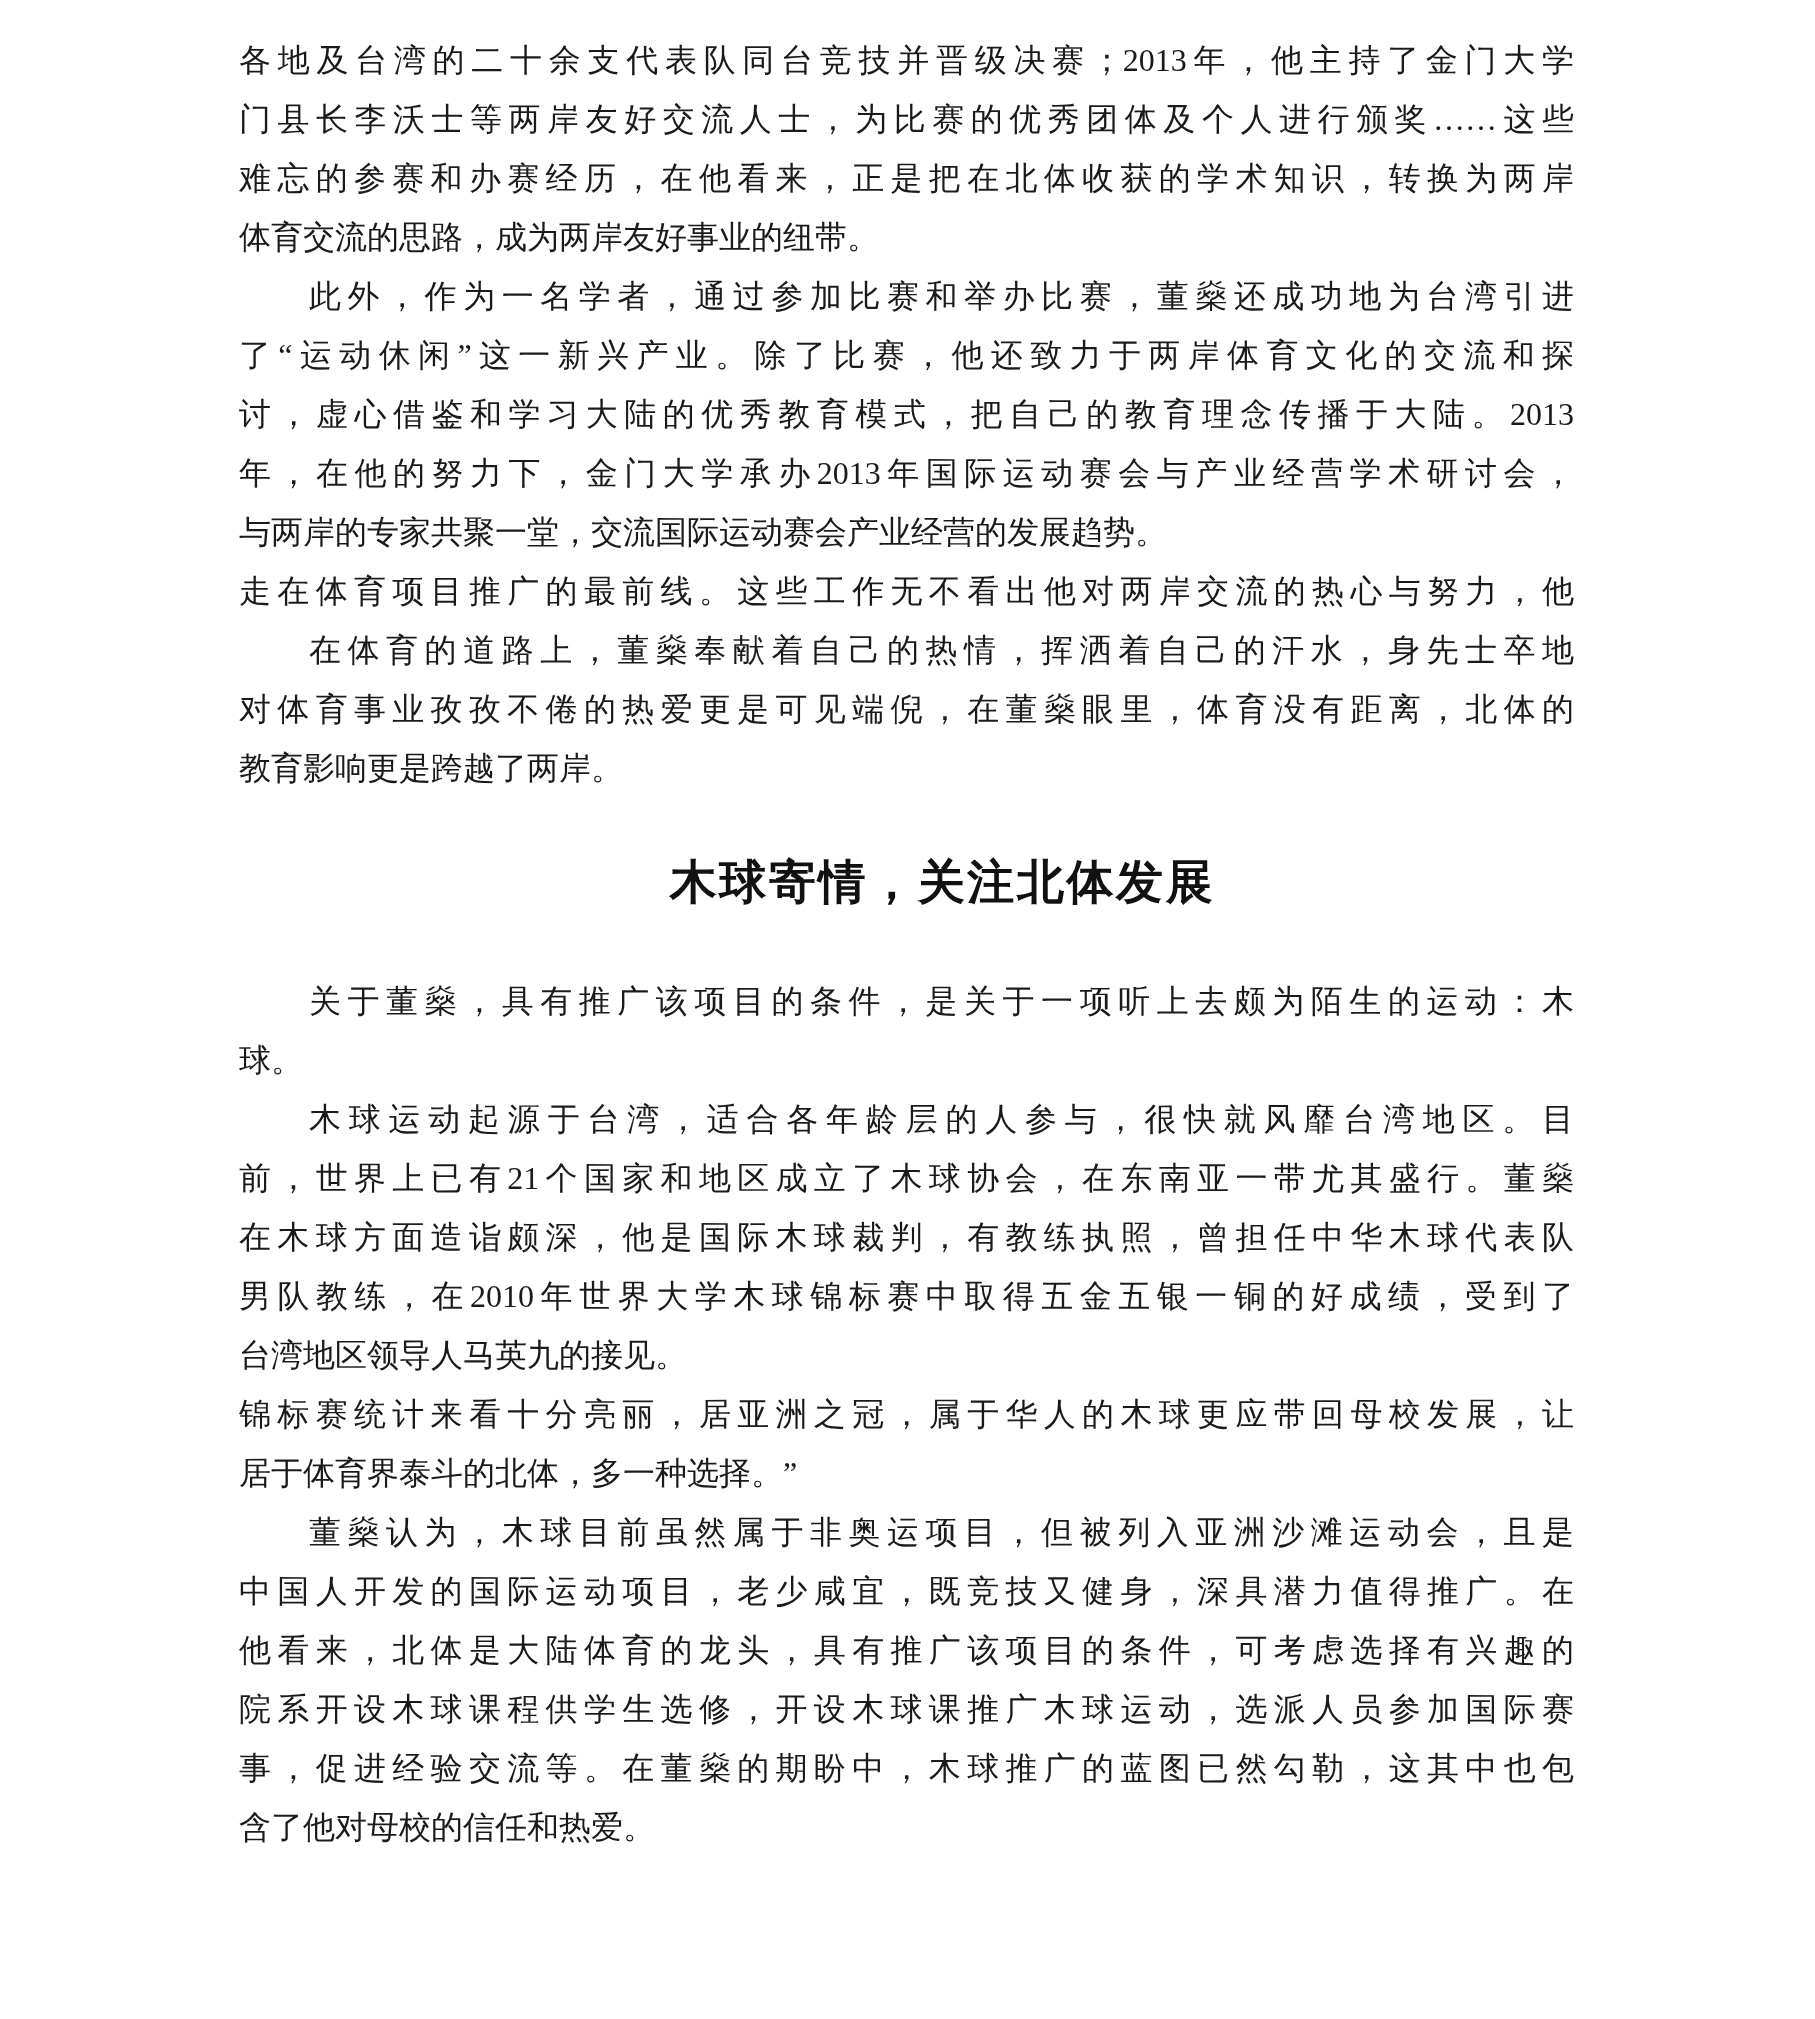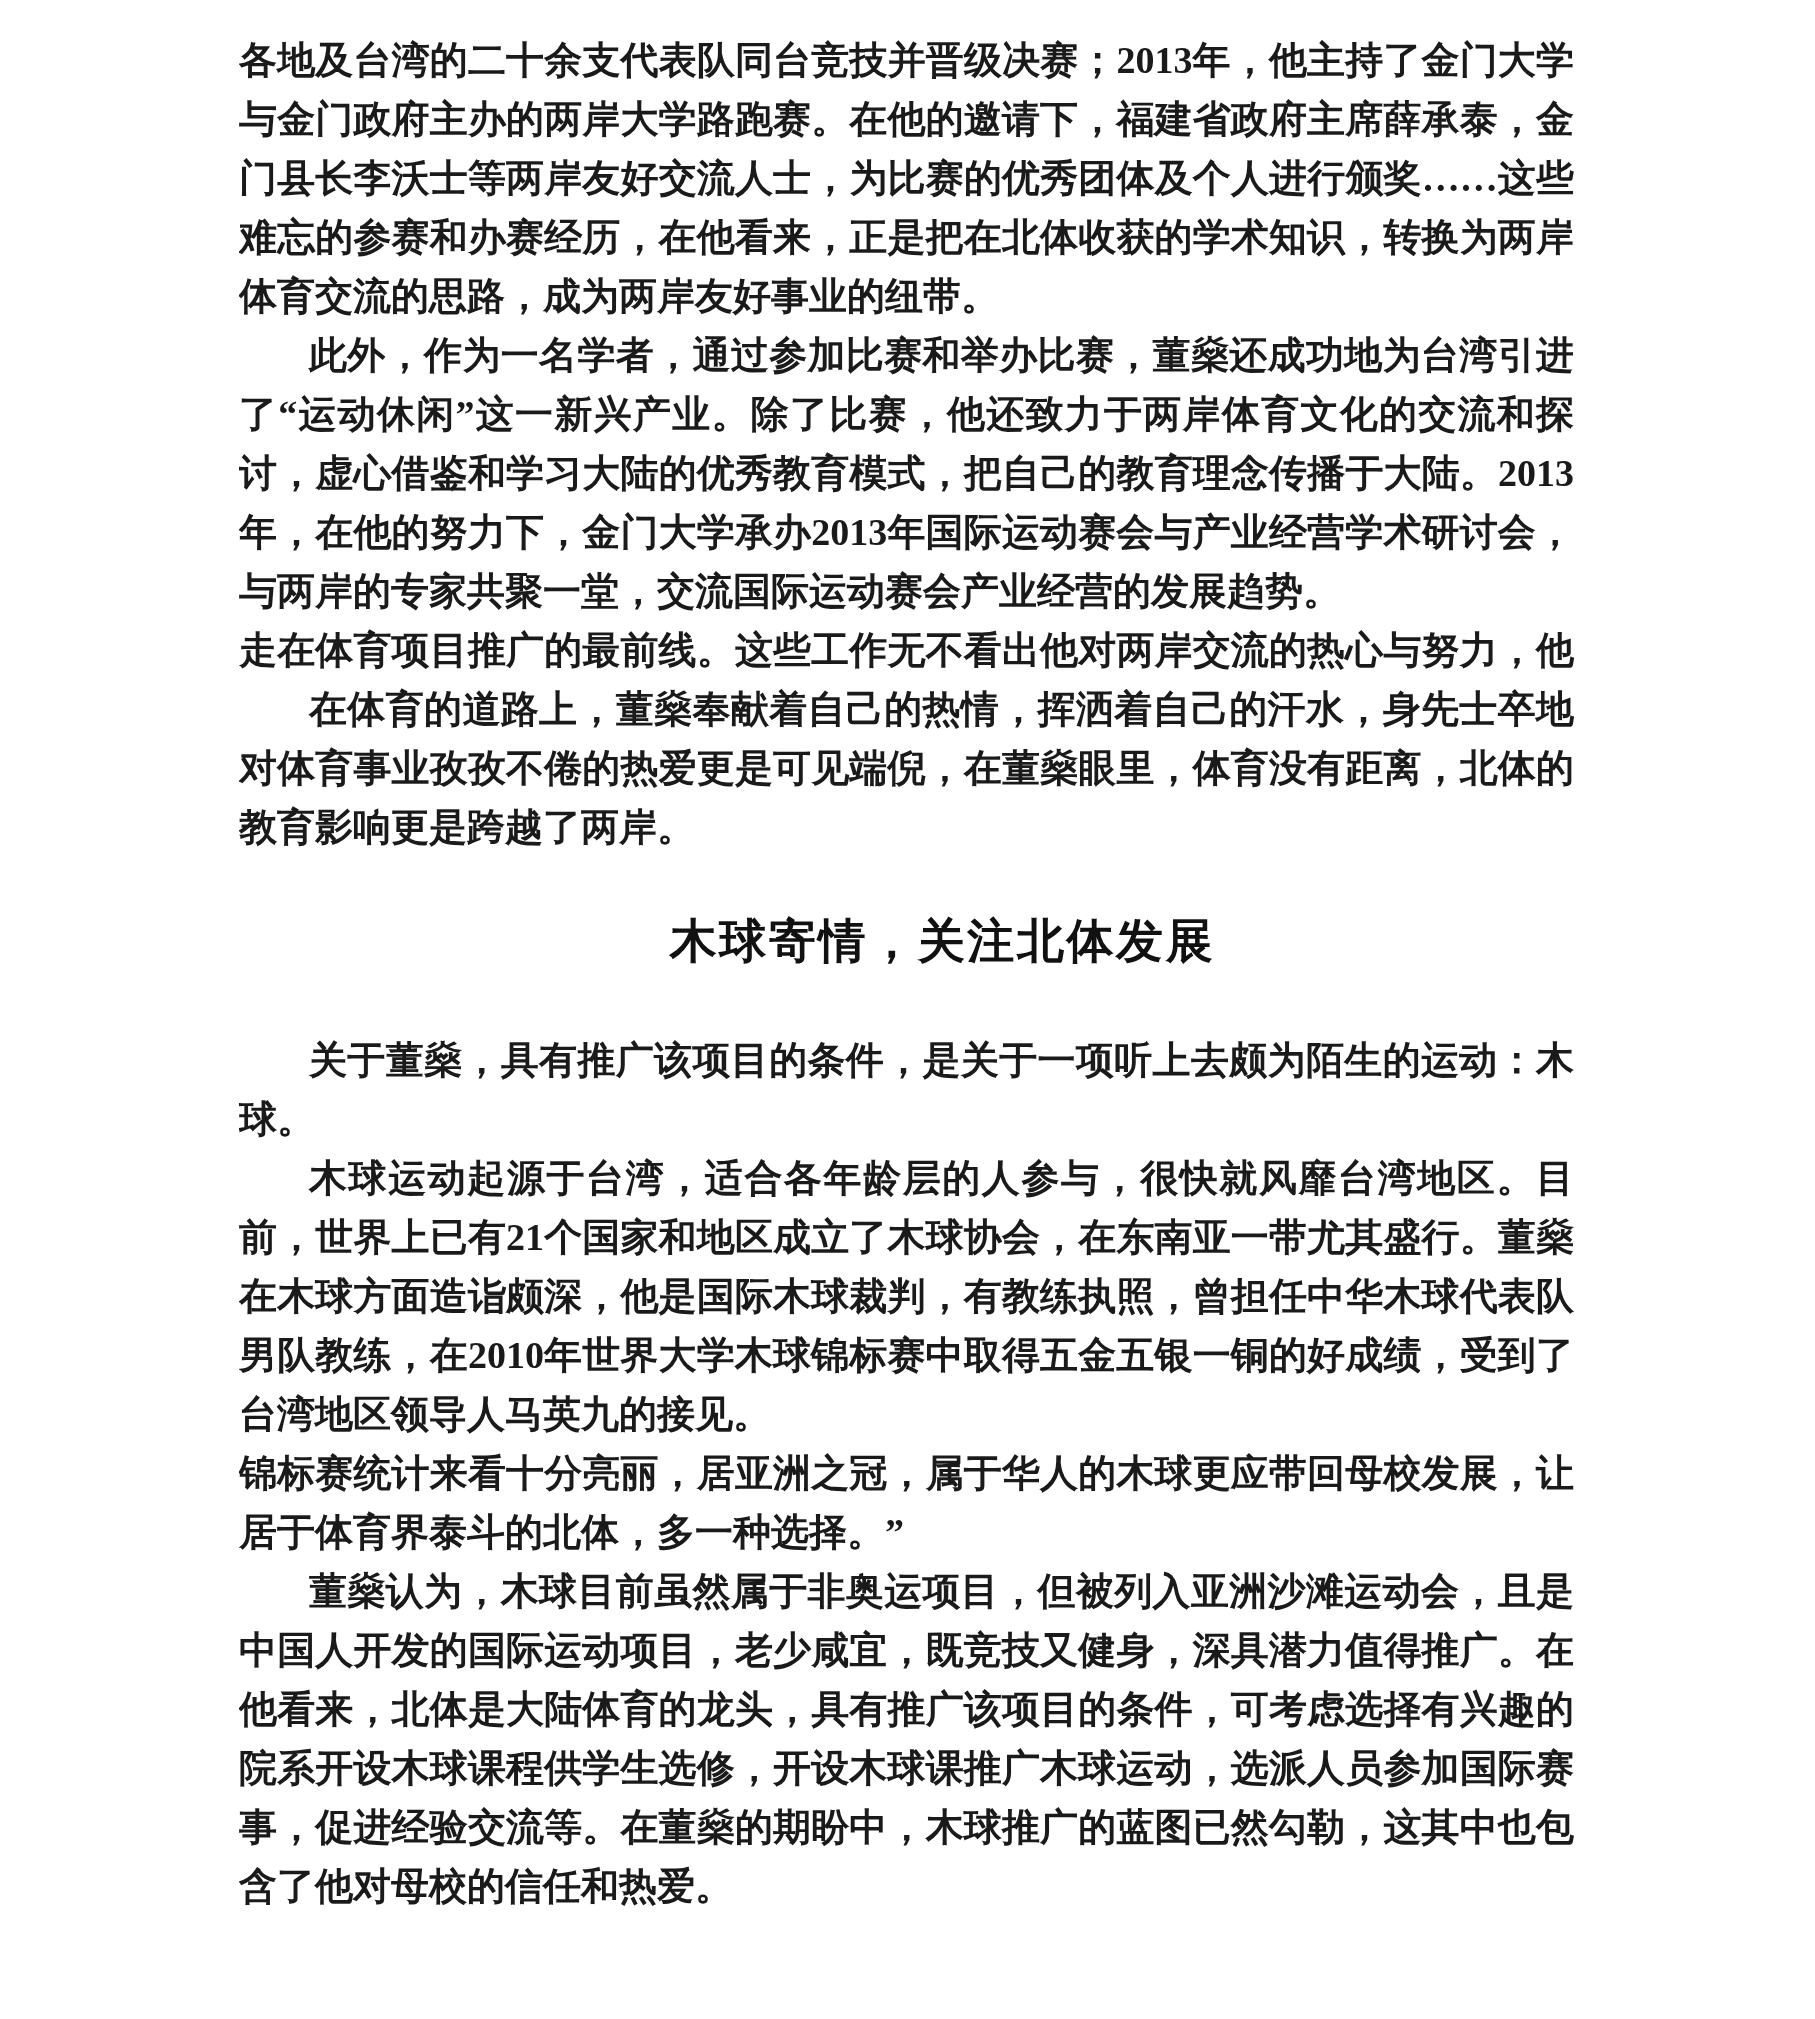--- a/index.html
+++ b/index.html
@@ -11,28 +11,27 @@
     font-family:"Liberation Serif","DejaVu Serif",serif;
     color:#1a1a1a;
   }
   .text-block {
     position:absolute;
     left:239px; top:31px;
     width:1335px;
   }
   .para { margin:0; padding:0; }
   .line {
-    font-size:38px;
+    font-size:32px;
     line-height:59px;
     height:59px;
     overflow:hidden;
     text-align:justify;
     text-align-last:justify;
     text-justify:inter-character;
-    font-weight:bold;
   }
   .line.end { text-align-last:left; }
   .line.ind { text-indent:70px; }
   .heading {
     margin:31px 0 38px 0;
     height:105px;
     line-height:105px;
     font-family:"Liberation Sans","DejaVu Sans",sans-serif;
     font-weight:700;
     font-size:47px;
@@ -43,21 +42,20 @@
   }
 </style>
 </head>
 <body>
 
 <div class="page">
   <div class="text-block">
 
     <div class="para">
       <div class="line">各地及台湾的二十余支代表队同台竞技并晋级决赛；2013年，他主持了金门大学</div>
-      <div class="line">与金门政府主办的两岸大学路跑赛。在他的邀请下，福建省政府主席薛承泰，金</div>
       <div class="line">门县长李沃士等两岸友好交流人士，为比赛的优秀团体及个人进行颁奖……这些</div>
       <div class="line">难忘的参赛和办赛经历，在他看来，正是把在北体收获的学术知识，转换为两岸</div>
       <div class="line end">体育交流的思路，成为两岸友好事业的纽带。</div>
     </div>
 
     <div class="para">
       <div class="line ind">此外，作为一名学者，通过参加比赛和举办比赛，董燊还成功地为台湾引进</div>
       <div class="line">了“运动休闲”这一新兴产业。除了比赛，他还致力于两岸体育文化的交流和探</div>
       <div class="line">讨，虚心借鉴和学习大陆的优秀教育模式，把自己的教育理念传播于大陆。2013</div>
       <div class="line">年，在他的努力下，金门大学承办2013年国际运动赛会与产业经营学术研讨会，</div>

